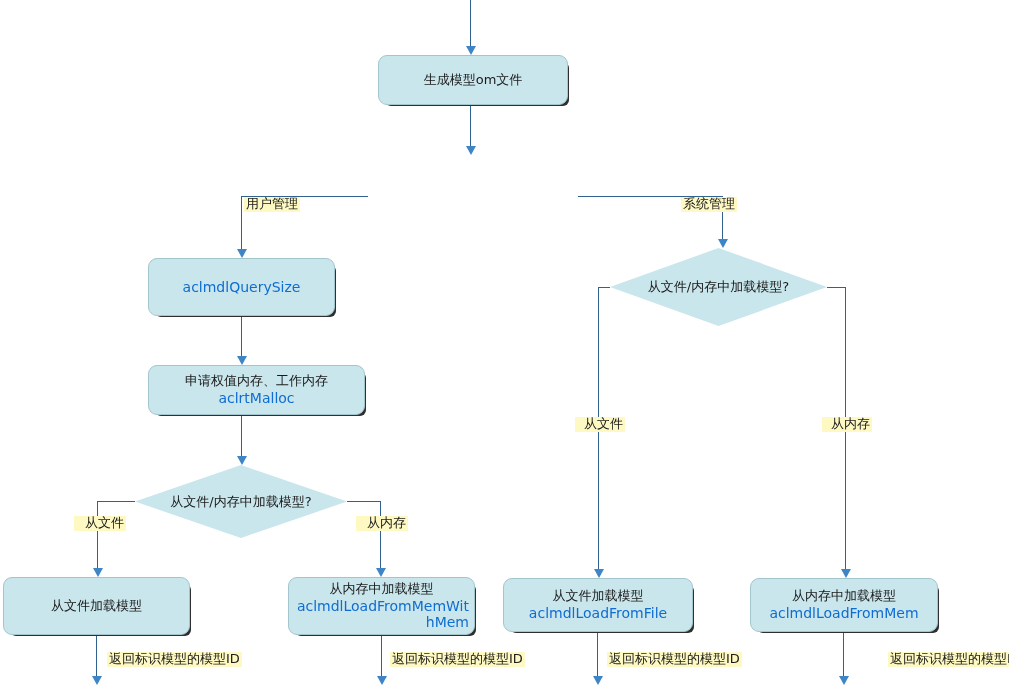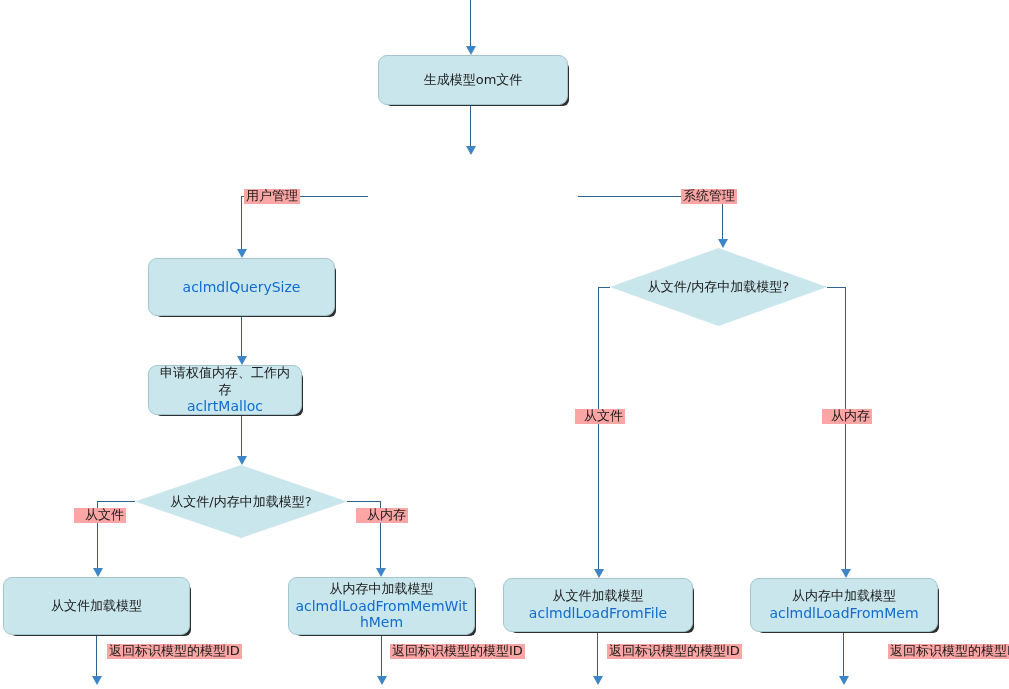--- a/index.html
+++ b/index.html
@@ -10,33 +10,33 @@
   }
   .vl{position:absolute;width:1px;background:var(--edge-line,#31618f);}
   .hl{position:absolute;height:1px;background:var(--edge-line,#31618f);}
   .arr{position:absolute;width:0;height:0;margin-left:-5px;
     border-left:5px solid transparent;border-right:5px solid transparent;
     border-top:9px solid var(--arrow-head,#3d85c6);}
   .box{
     position:absolute;box-sizing:border-box;background:var(--node-fill,#c9e6ec);
     border:1px solid var(--node-border,#a3c6ce);border-radius:9px;
     display:flex;flex-direction:column;justify-content:center;align-items:center;
-    text-align:center;font-size:13px;line-height:1.28;padding:3px 5px;
+    text-align:right;font-size:13px;line-height:1.28;padding:3px 5px;
     box-shadow:4px 4px 0 -3px #2f2f2f;z-index:2;
   }
   .diamond{
     position:absolute;box-sizing:border-box;background:var(--node-fill,#c9e6ec);
     clip-path:polygon(50% 0,100% 50%,50% 100%,0 50%);
     display:flex;flex-direction:column;justify-content:center;align-items:center;
     text-align:center;font-size:13px;line-height:1.35;z-index:2;
   }
   .api{color:var(--api-link,#0f6cd1);font-size:14px;text-decoration:none;
     word-break:break-all;cursor:pointer;line-height:1.2;}
-  .elabel{position:absolute;background:#fca5a5;font-size:13px;padding:0 2px;
-    white-space:nowrap;z-index:3;line-height:1.15;}
+  .elabel{position:absolute;background:#fef9c3;font-size:13px;padding:0 2px;
+    white-space:nowrap;z-index:3;line-height:1.15;margin-top:8px;}
   .center{text-align:right;}
 </style>
 </head>
 <body>
 
 <div class="canvas">
 
   <div class="vl" style="left:470px;top:0;height:46px"></div>
   <div class="arr" style="left:471px;top:46px"></div>
 
@@ -53,21 +53,21 @@
   <div class="arr" style="left:242px;top:249px"></div>
   <div class="elabel" style="left:244px;top:189px">用户管理</div>
 
   <div class="box" style="left:148px;top:258px;width:187px;height:58px">
     <a class="api">aclmdlQuerySize</a>
   </div>
 
   <div class="vl" style="left:241px;top:316px;height:40px"></div>
   <div class="arr" style="left:242px;top:356px"></div>
 
-  <div class="box" style="left:148px;top:365px;width:154px;height:50px">
+  <div class="box" style="left:148px;top:365px;width:217px;height:50px">
     <div>申请权值内存、工作内存</div>
     <a class="api">aclrtMalloc</a>
   </div>
 
   <div class="vl" style="left:241px;top:415px;height:41px"></div>
   <div class="arr" style="left:242px;top:456px"></div>
 
   <div class="diamond" style="left:135px;top:465px;width:212px;height:73px">
     <div>从文件/内存中加载模型?</div>
   </div>

